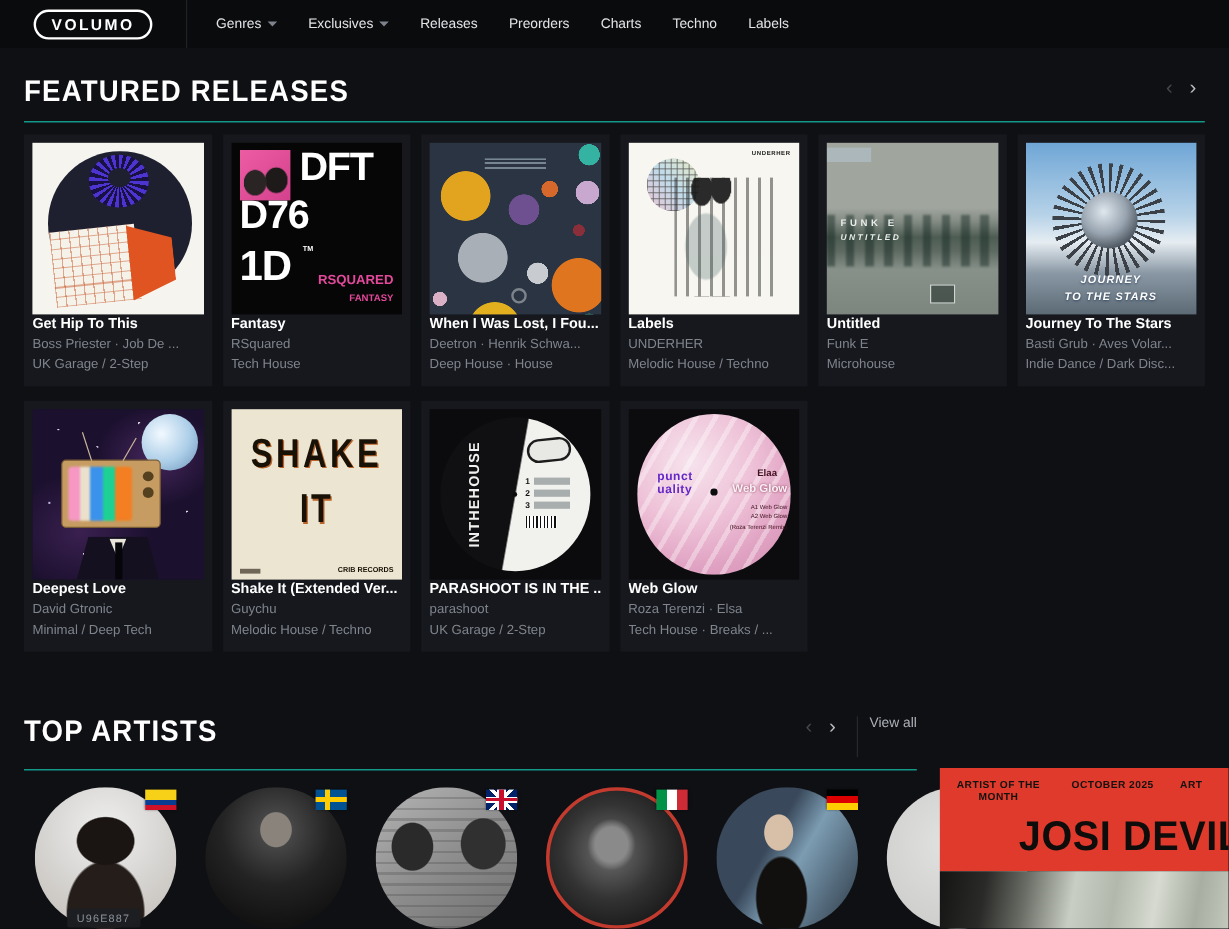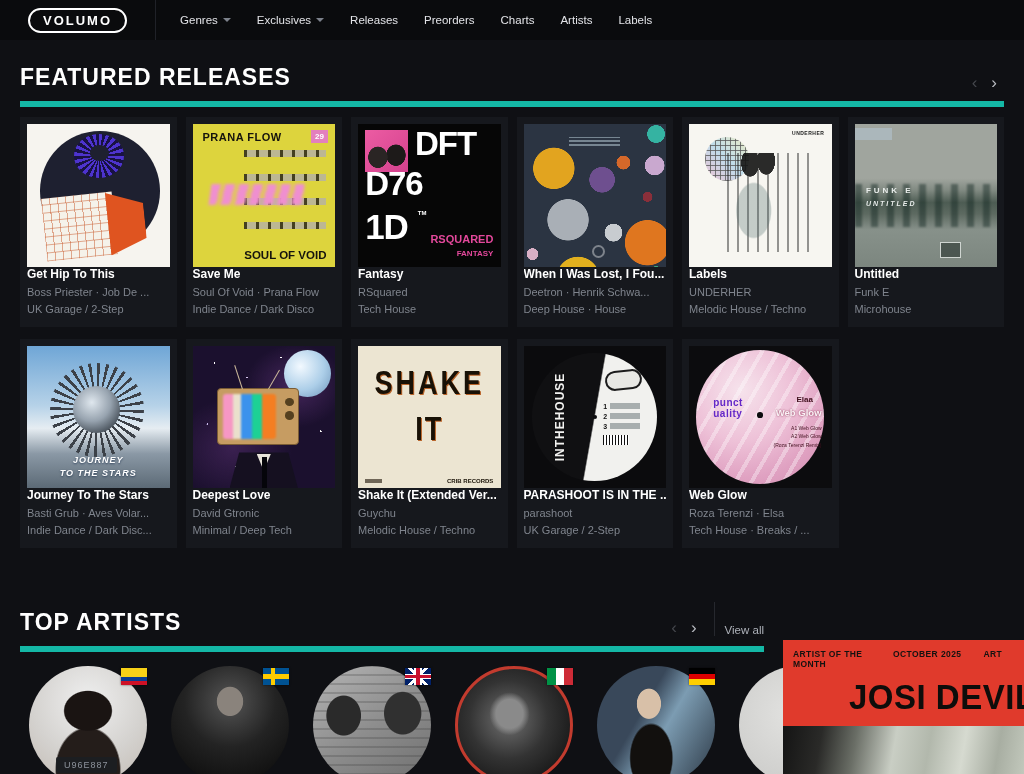--- a/index.html
+++ b/index.html
@@ -27,22 +27,22 @@
   .nav-item { font-size:11.5px; color:#e3e4e8; display:flex; align-items:center; gap:5px; cursor:pointer; }
   .caret {
     width:0; height:0; display:inline-block;
     border-left:4px solid transparent; border-right:4px solid transparent;
     border-top:4px solid #7d828c;
   }
 
   
   .section { padding:0 20px; }
   .sec-head {
-    display:flex; align-items:flex-end;
-    border-bottom:6px solid #14b8a6;
+    display:flex; align-items:flex-start;
+    border-bottom:1px solid #14b8a6;
     padding-bottom:10px;
   }
   .featured .sec-head { margin-top:24px; }
   h1.sec-title {
     font-size:23px; font-weight:800; letter-spacing:1px;
     transform:scaleY(1.08); transform-origin:left bottom;
     flex:0 0 auto;
   }
   .head-spacer { flex:1; }
   .arrow { font-size:17px; line-height:1; padding:0 7px; cursor:pointer; }
@@ -288,21 +288,21 @@
     linear-gradient(-45deg, transparent 45%, #fff 45% 55%, transparent 55%), #012169; }
   .flag-italy { background:linear-gradient(90deg,#009246 0 33%,#fff 33% 66%,#ce2b37 66%); }
   .flag-germany { background:linear-gradient(180deg,#000 0 33%,#dd0000 33% 66%,#ffce00 66%); }
 
   
   .aom-banner { position:absolute; left:783px; top:640px; width:241px; height:134px; z-index:5;
     overflow:hidden; cursor:pointer; }
   .aom-red { height:86px; background:#e03a2c; padding:9px 10px 0; overflow:hidden; }
   .aom-marquee { display:flex; gap:22px; font-size:8.5px; font-weight:800;
     color:#141210; letter-spacing:.4px; line-height:1.2; white-space:nowrap; }
-  .aom-marquee .m1 { width:78px; white-space:normal; flex:0 0 auto; }
+  .aom-marquee .m1 { width:78px; white-space:normal; flex:0 0 auto;text-align:center; }
   .aom-name { margin-top:9px; padding-left:56px; font-size:33px; font-weight:800;
     letter-spacing:.5px; color:#0e0d0b; white-space:nowrap; transform:scaleY(1.05); }
   .aom-photo { height:48px;
     background:linear-gradient(100deg,#141414 0%,#2a2a28 16%,#6a6e66 30%,#c9cec4 46%,#b2b8ac 60%,#d6dad0 74%,#a8aea2 88%,#c2c8bc 100%); }
 
   
   .status-pill { position:absolute; left:56px; top:757px; z-index:9;
     background:rgba(28,30,34,.92); color:#8d939c; font-size:9px;
     padding:3px 8px; border-radius:2px; letter-spacing:1px; }
 </style>
@@ -324,21 +324,21 @@
     <div class="nav-item">
       <span>Releases</span>
     </div>
     <div class="nav-item">
       <span>Preorders</span>
     </div>
     <div class="nav-item">
       <span>Charts</span>
     </div>
     <div class="nav-item">
-      <span>Artists</span>
+      <span>Techno</span>
     </div>
     <div class="nav-item">
       <span>Labels</span>
     </div>
   </nav>
 </header>
 
 <main>
   <section class="section featured">
     <div class="sec-head">
@@ -355,37 +355,20 @@
           <div class="c1-disc"></div>
           <div class="c1-donut"></div>
           <div class="c1-cube"></div>
           <div class="c1-side"></div>
         </div>
         <div class="r-title">Get Hip To This</div>
         <div class="r-meta">Boss Priester · Job De ...</div>
         <div class="r-meta">UK Garage / 2-Step</div>
       </div>
 
-      <div class="card">
-        <div class="cover c2">
-          <div class="c2-top">PRANA FLOW</div>
-          <div class="c2-badge">29</div>
-          <div class="c2-strips">
-            <div class="c2-strip"></div>
-              <div class="c2-strip"></div>
-              <div class="c2-strip"></div>
-              <div class="c2-strip"></div>
-          </div>
-          <div class="c2-graffiti"></div>
-          <div class="c2-bot">SOUL OF VOID</div>
-        </div>
-        <div class="r-title">Save Me</div>
-        <div class="r-meta">Soul Of Void · Prana Flow</div>
-        <div class="r-meta">Indie Dance / Dark Disco</div>
-      </div>
 
       <div class="card">
         <div class="cover c3">
           <div class="c3-photo"></div>
           <div class="c3-l1">DFT</div>
           <div class="c3-l2">D76</div>
           <div class="c3-l3">1D</div>
           <div class="c3-tm">TM</div>
           <div class="c3-rsq">RSQUARED</div>
           <div class="c3-fan">FANTASY</div>

